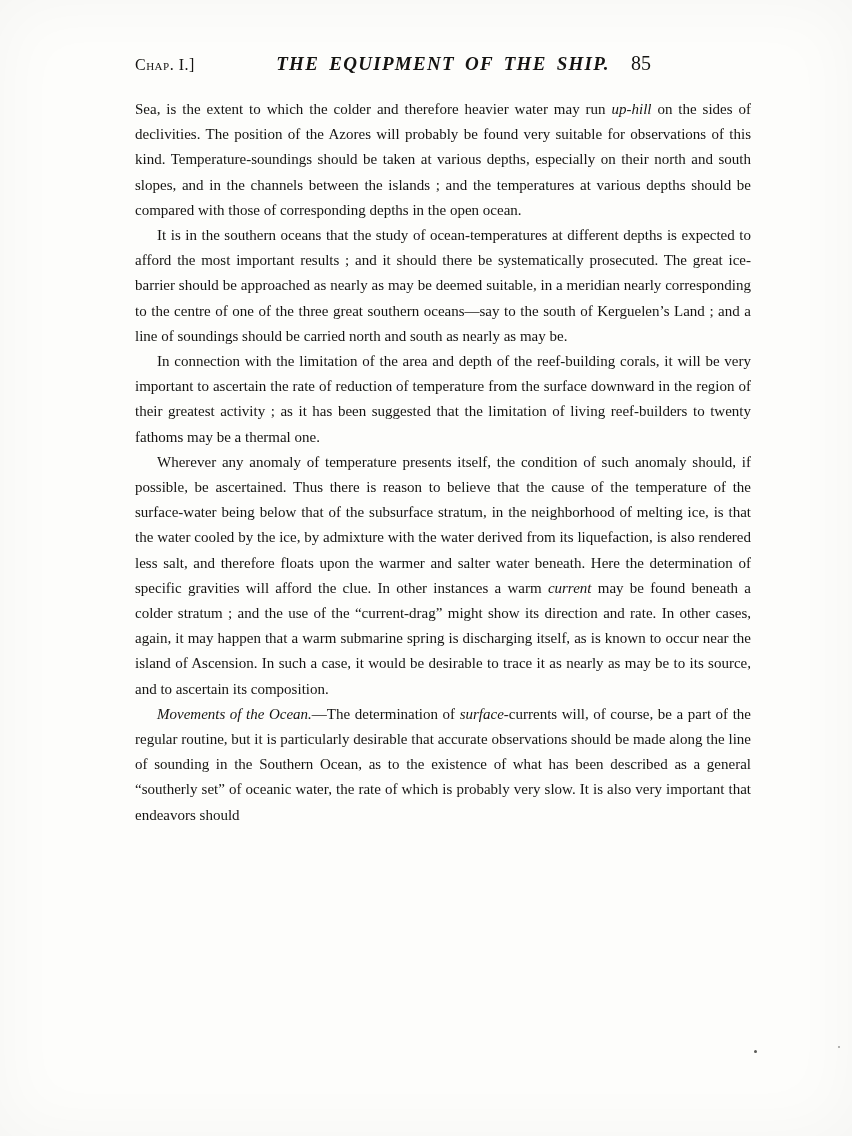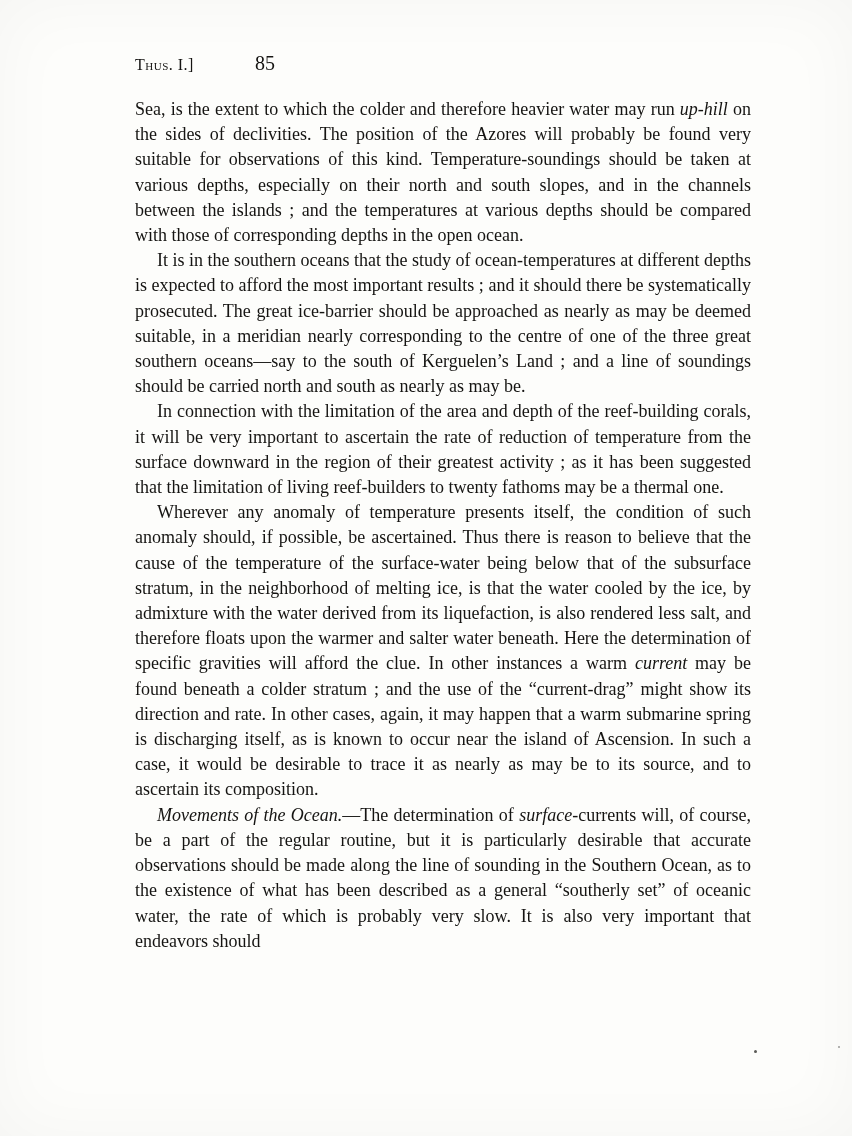--- a/index.html
+++ b/index.html
@@ -46,21 +46,21 @@
     word-spacing: 4px;
     white-space: nowrap;
   }
   .pageno {
     width: 120px;
     text-align: left;
     font-size: 20px;
   }
   .body-text p {
     margin: 0;
-    font-size: 18px;
+    font-size: 15px;
     line-height: 25.2px;
     text-align: justify;
     text-justify: inter-word;
   }
   .body-text p.indent {
     text-indent: 22px;
   }
   .it {
     font-style: italic;
   }
@@ -73,21 +73,22 @@
   .speck-1 { left: 754px; top: 1050px; width: 3px; height: 3px; }
   .speck-2 { left: 838px; top: 1046px; width: 2px; height: 2px; opacity: .6; }
 </style>
 </head>
 <body>
 
 <div class="page">
   <div class="content">
 
     <header class="pagehead">
-      <span class="chapter">Thus. I.]</span>
+      <span class="chapter">Chap. I.]</span>
+      <span class="runtitle">THE EQUIPMENT OF THE SHIP.</span>
       <span class="pageno">85</span>
     </header>
 
     <main class="body-text">
 
       <p><span>Sea, is the extent to which the colder and therefore heavier water may run </span><span class="it">up-hill</span><span> on the sides of declivities.  The position of the Azores will probably be found very suitable for observations of this kind.  Temperature-soundings should be taken at various depths, especially on their north and south slopes, and in the channels between the islands ; and the temperatures at various depths should be compared with those of corresponding depths in the open ocean.</span></p>
 
       <p class="indent"><span>It is in the southern oceans that the study of ocean-temperatures at different depths is expected to afford the most important results ; and it should there be systematically prosecuted.  The great ice-barrier should be approached as nearly as may be deemed suitable, in a meridian nearly corresponding to the centre of one of the three great southern oceans—say to the south of Kerguelen’s Land ; and a line of soundings should be carried north and south as nearly as may be.</span></p>
 
       <p class="indent"><span>In connection with the limitation of the area and depth of the reef-building corals, it will be very important to ascertain the rate of reduction of temperature from the surface downward in the region of their greatest activity ; as it has been suggested that the limitation of living reef-builders to twenty fathoms may be a thermal one.</span></p>

